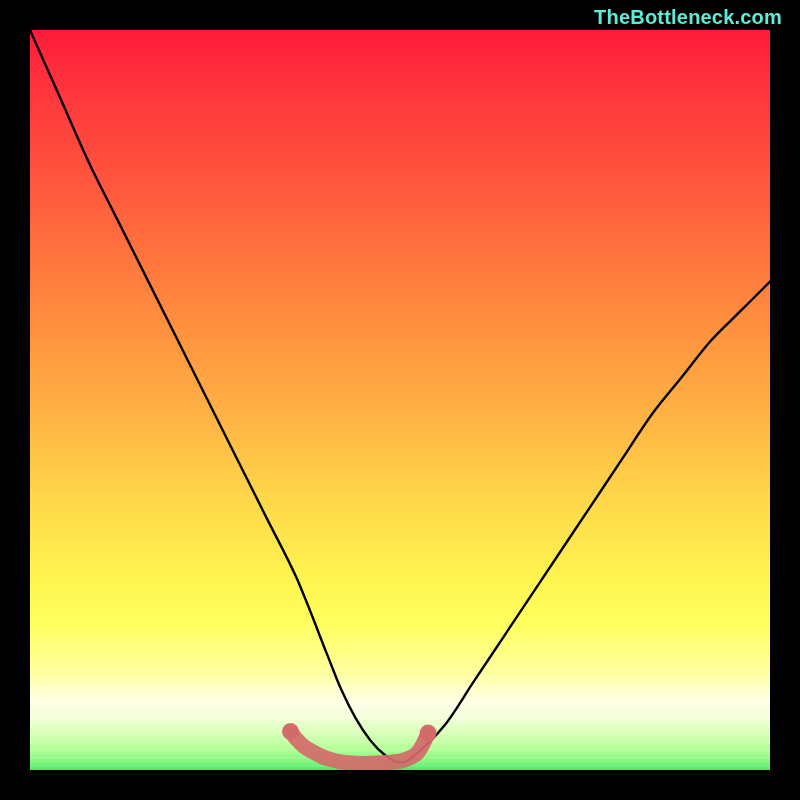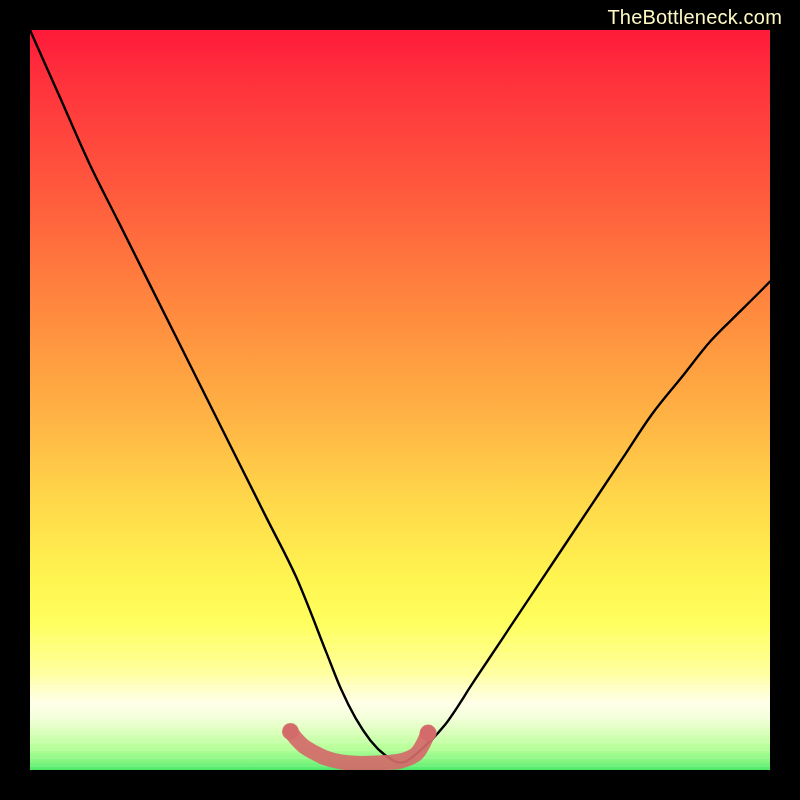--- a/index.html
+++ b/index.html
@@ -66,23 +66,23 @@
       rgba(255,255,255,0) 2px,
       rgba(255,255,255,0) 8px
     );
     mix-blend-mode: soft-light;
     opacity: 0.6;
   }
   .watermark {
     position: absolute;
     top: 6px;
     right: 18px;
-    color: #fef9c3;
+    color: #5eead4;
     font-size: 20px;
-    font-weight: 400;
+    font-weight: 700;
     letter-spacing: 0.2px;
     user-select: none;
   }
   svg {
     position: absolute;
     inset: 0;
   }
 </style>
 </head>
 <body>

